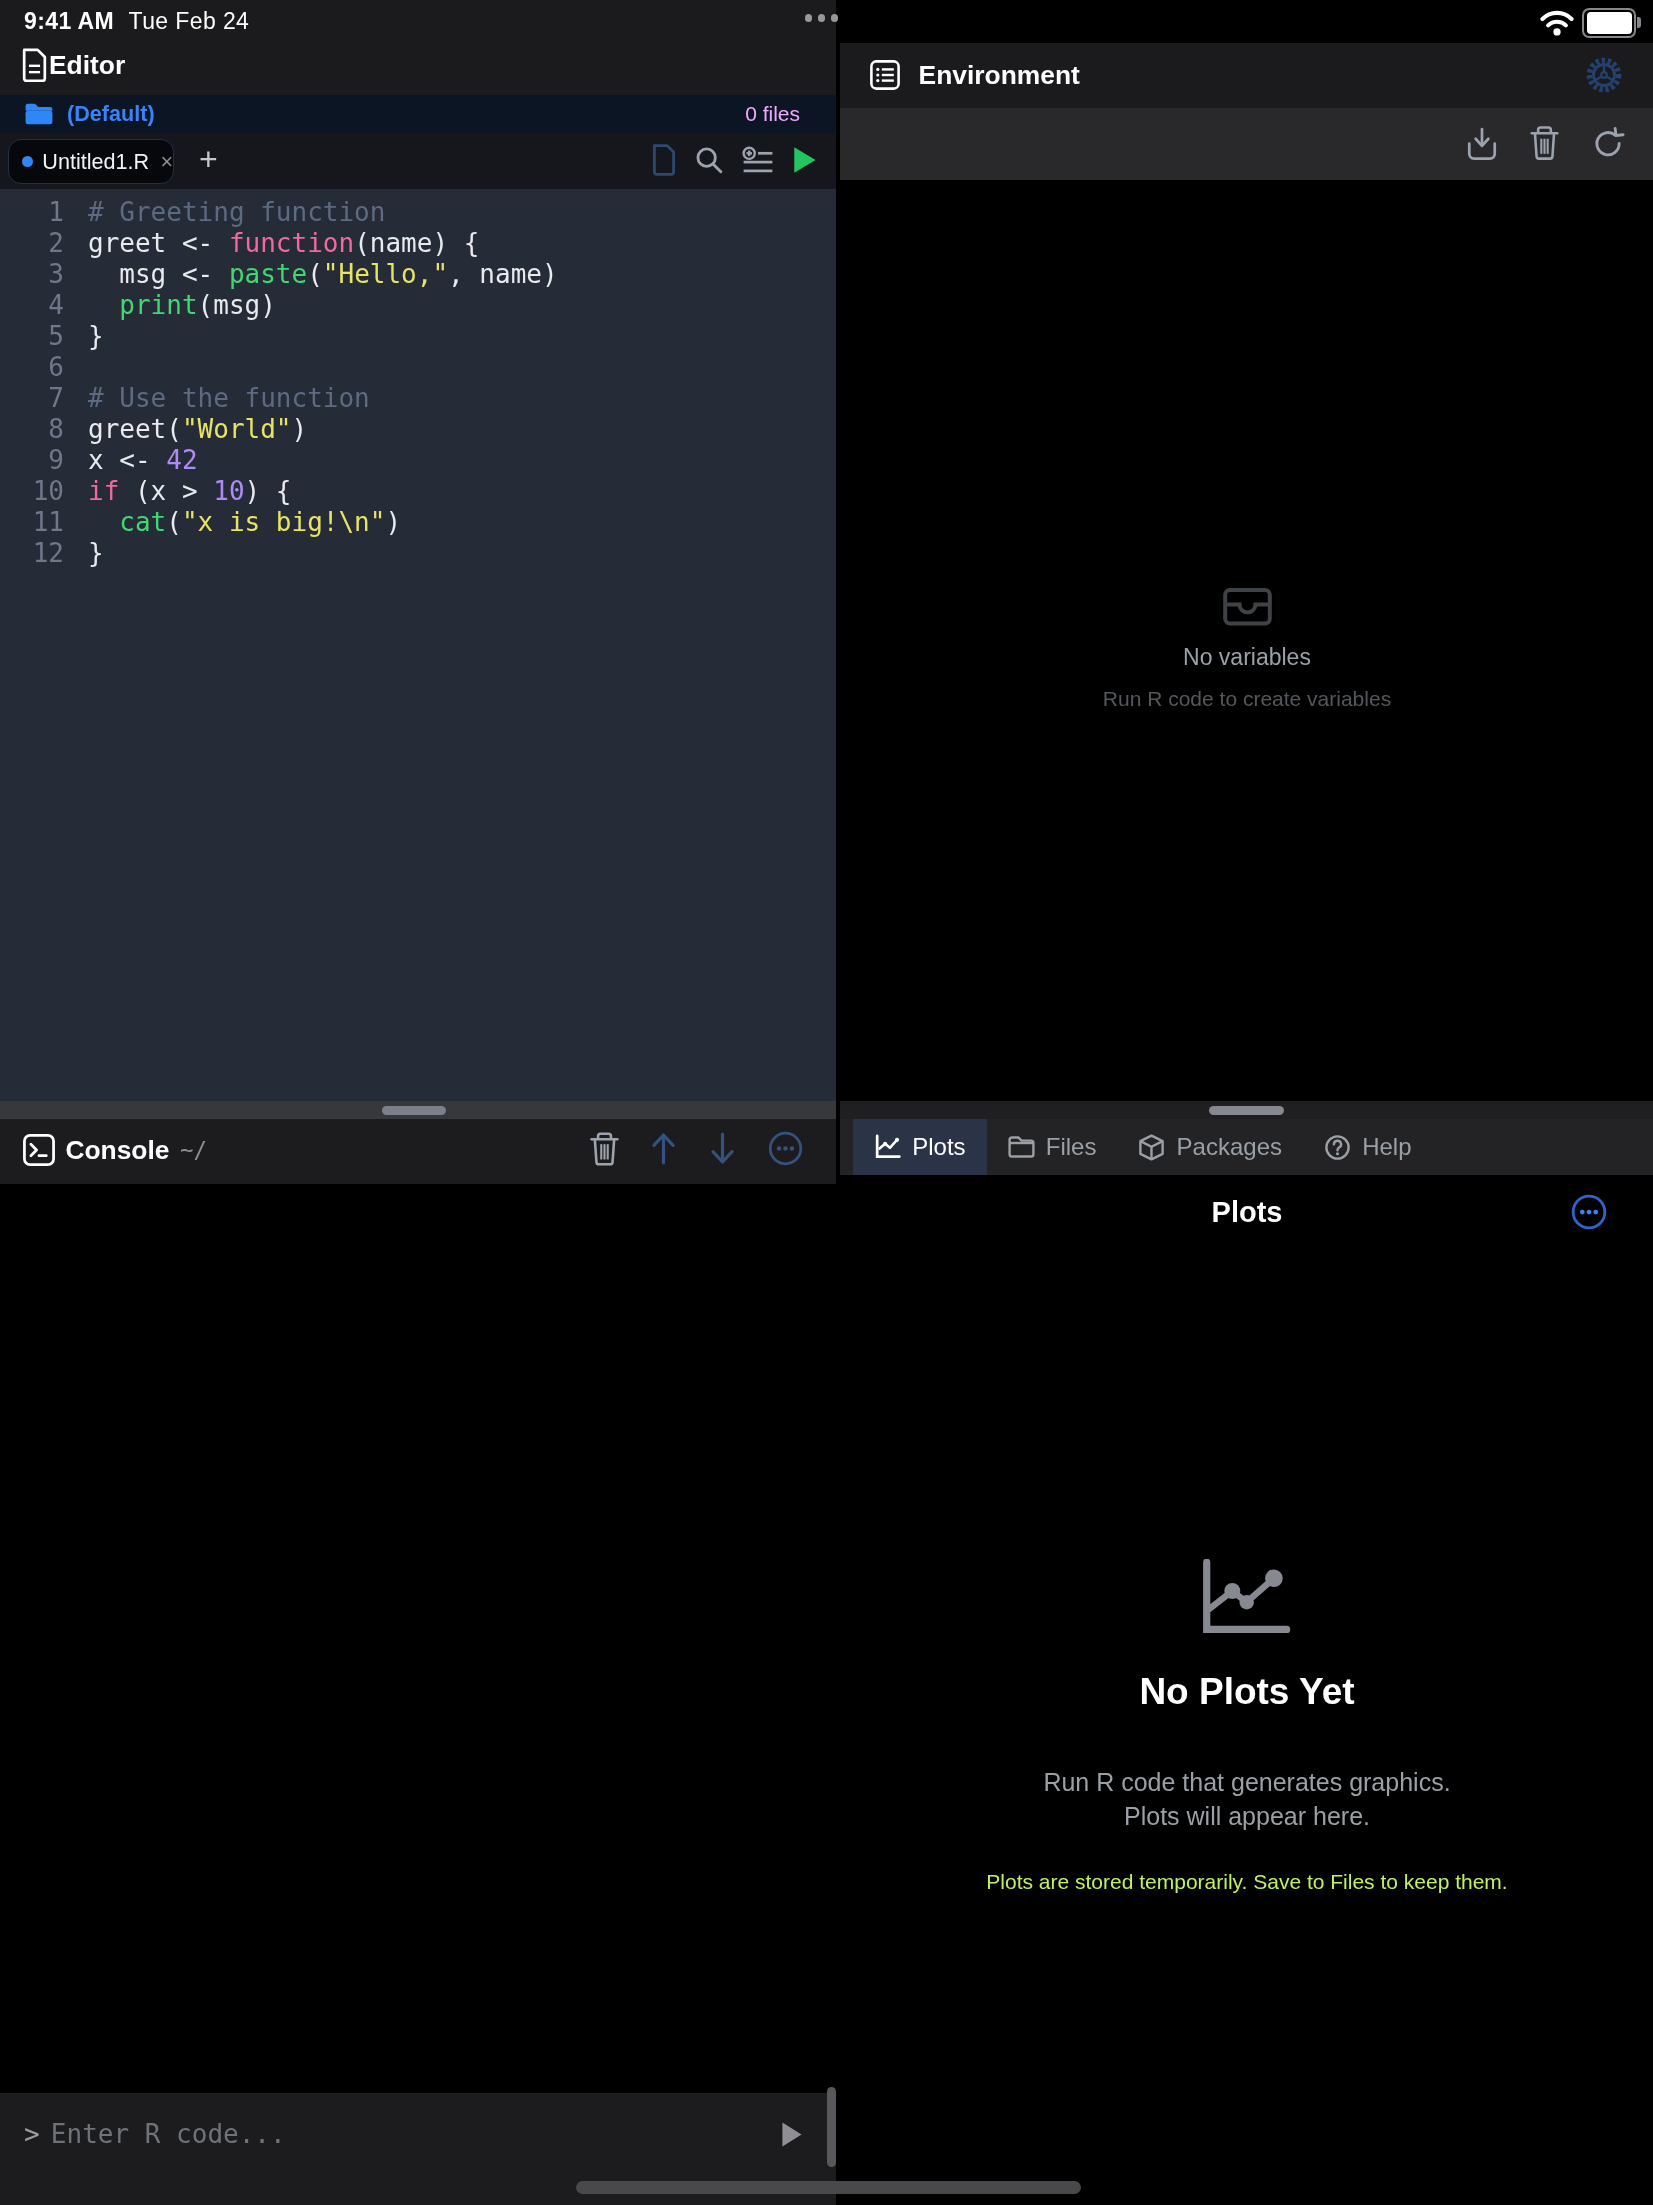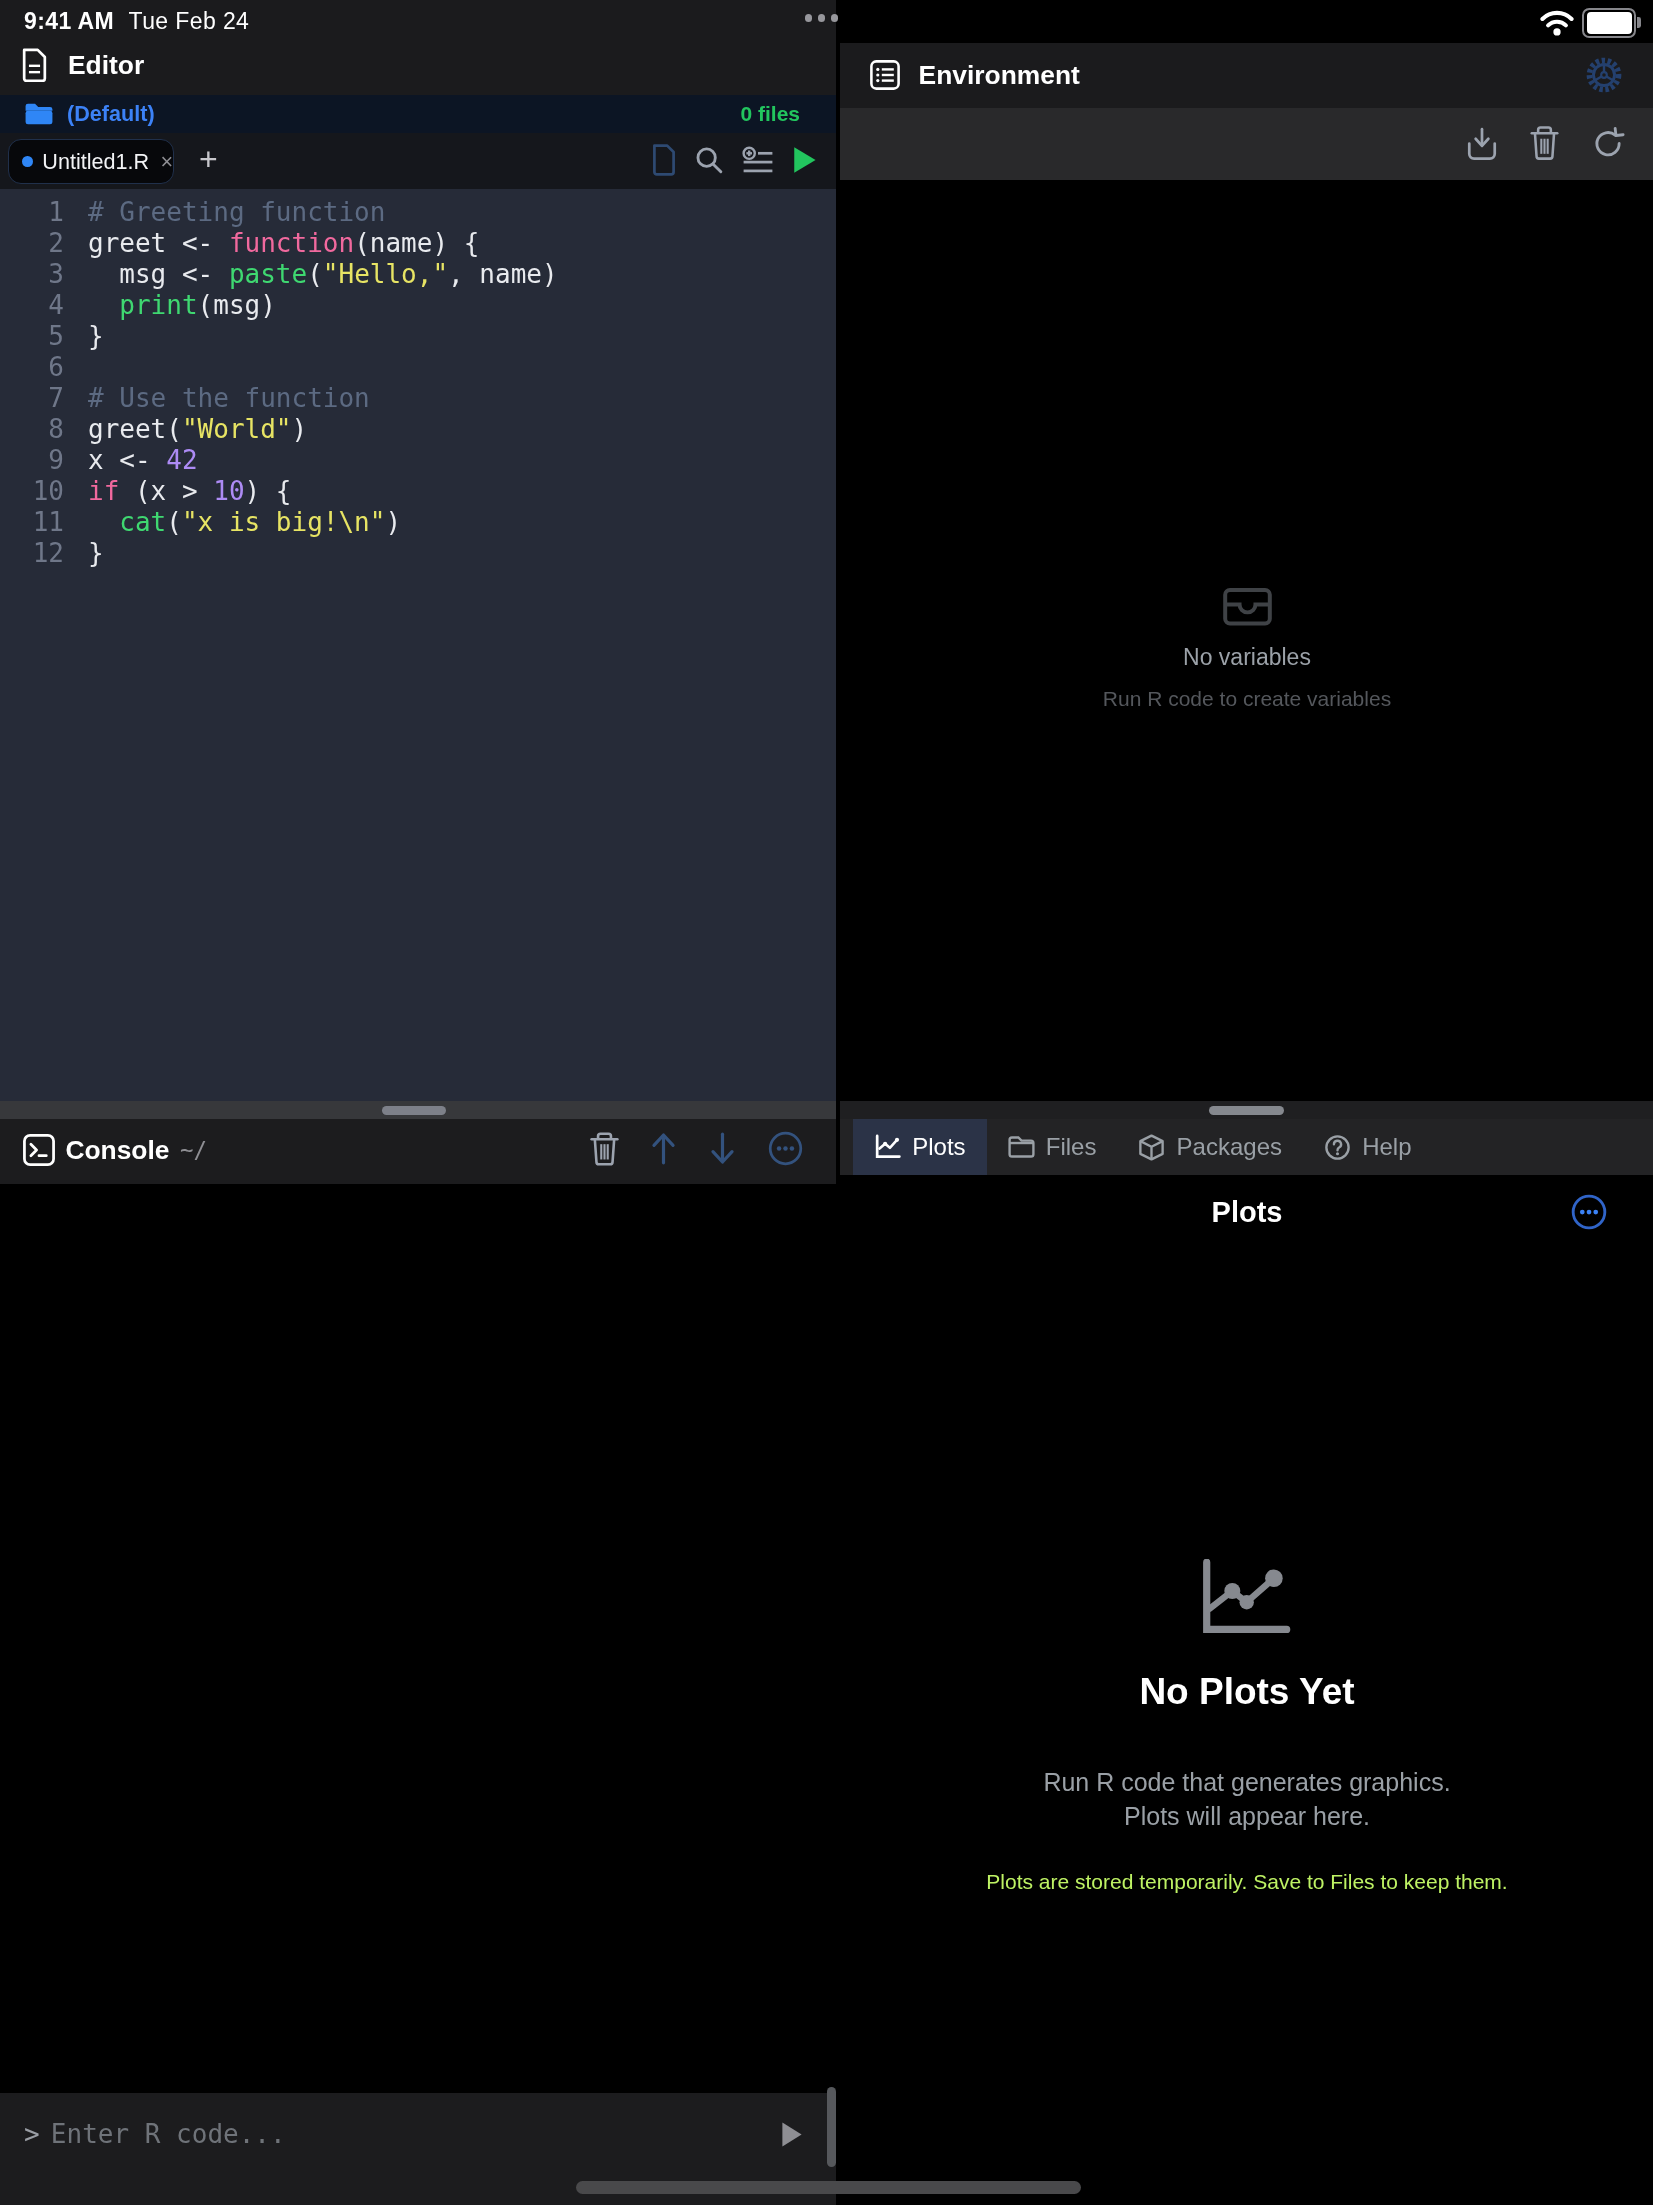--- a/index.html
+++ b/index.html
@@ -14,25 +14,25 @@
   .sb-date{font-weight:400;margin-left:14.4px;}
   .mt-dots{position:absolute;left:805px;top:14.4px;display:flex;gap:5.6px;}
   .mt-dots i{width:7.2px;height:7.2px;border-radius:50%;background:#97979c;}
   .sb-right{position:absolute;right:17.6px;top:8px;display:flex;align-items:center;gap:8px;}
   .battery{position:relative;width:50px;height:26px;border:2.4px solid #86868b;border-radius:7.2px;}
   .battery .fill{position:absolute;left:2.4px;top:2.4px;right:2.4px;bottom:2.4px;background:#fff;border-radius:4px;}
   .battery .nub{position:absolute;right:-6.4px;top:7.2px;width:4px;height:10.4px;background:#86868b;border-radius:0 2.4px 2.4px 0;}
 
   
   .ed-head{left:0;top:0;width:836px;height:95px;background:#1b1b1d;}
-  .panel-title-row{position:absolute;left:21px;top:48px;display:flex;align-items:center;gap:20px;}
+  .panel-title-row{position:absolute;left:21px;top:48px;display:flex;align-items:center;gap:1px;}
   .panel-title{font-size:26.4px;font-weight:700;color:#fff;}
   .file-bar{left:0;top:95px;width:836px;height:38px;background:#0c1524;display:flex;align-items:center;text-align:center;}
   .file-bar .ws{margin-left:67px;color:#3c82f7;font-size:21.6px;font-weight:700;}
-  .file-bar .cnt{position:absolute;right:36px;color:#22c55e;font-size:21px;font-weight:700;}
+  .file-bar .cnt{position:absolute;right:36px;color:#f0abfc;font-size:21px;font-weight:400;}
   .folder-blue{position:absolute;left:24px;}
   .tab-bar{left:0;top:133px;width:836px;height:56px;background:#15171c;}
   .tab-pill{position:absolute;left:8px;top:6.4px;height:43px;width:164px;background:#07080b;
             border:1.6px solid #20304b;border-radius:13px;display:flex;align-items:center;}
   .unsaved-dot{width:11.2px;height:11.2px;border-radius:50%;background:#2f86f6;margin-left:13px;}
   .tab-name{color:#f2f3f5;font-size:21.6px;margin-left:9.6px;}
   .tab-close{color:#8e8e93;font-size:21.6px;margin-left:11.2px;}
   .add-tab{position:absolute;left:199px;top:8px;color:#c7c7cc;font-size:32px;font-weight:300;line-height:37px;}
   .ed-tools{position:absolute;right:17.6px;top:11.2px;display:flex;align-items:center;gap:17.6px;}
 

